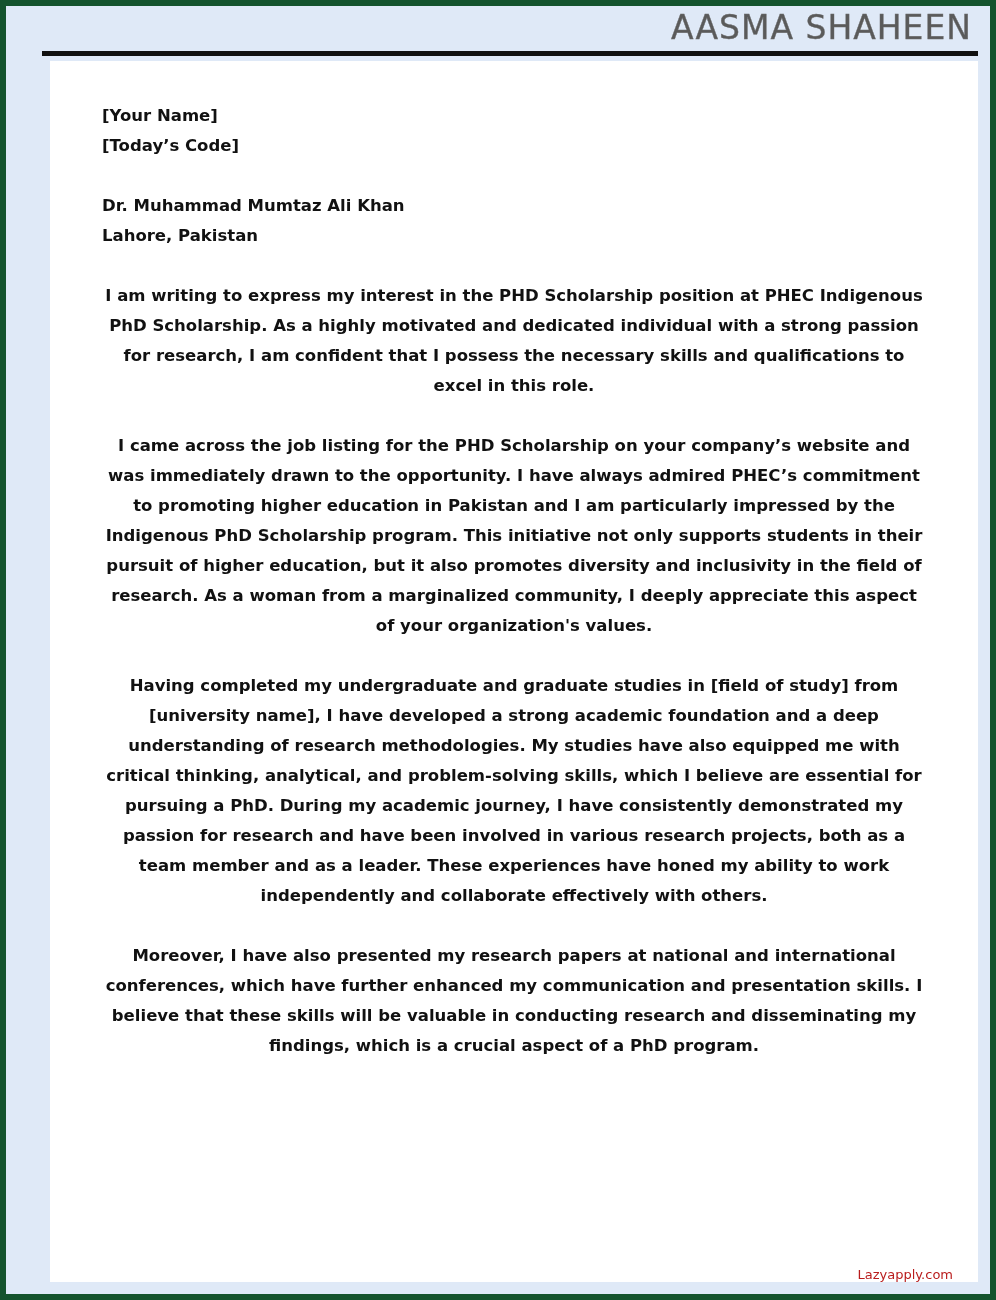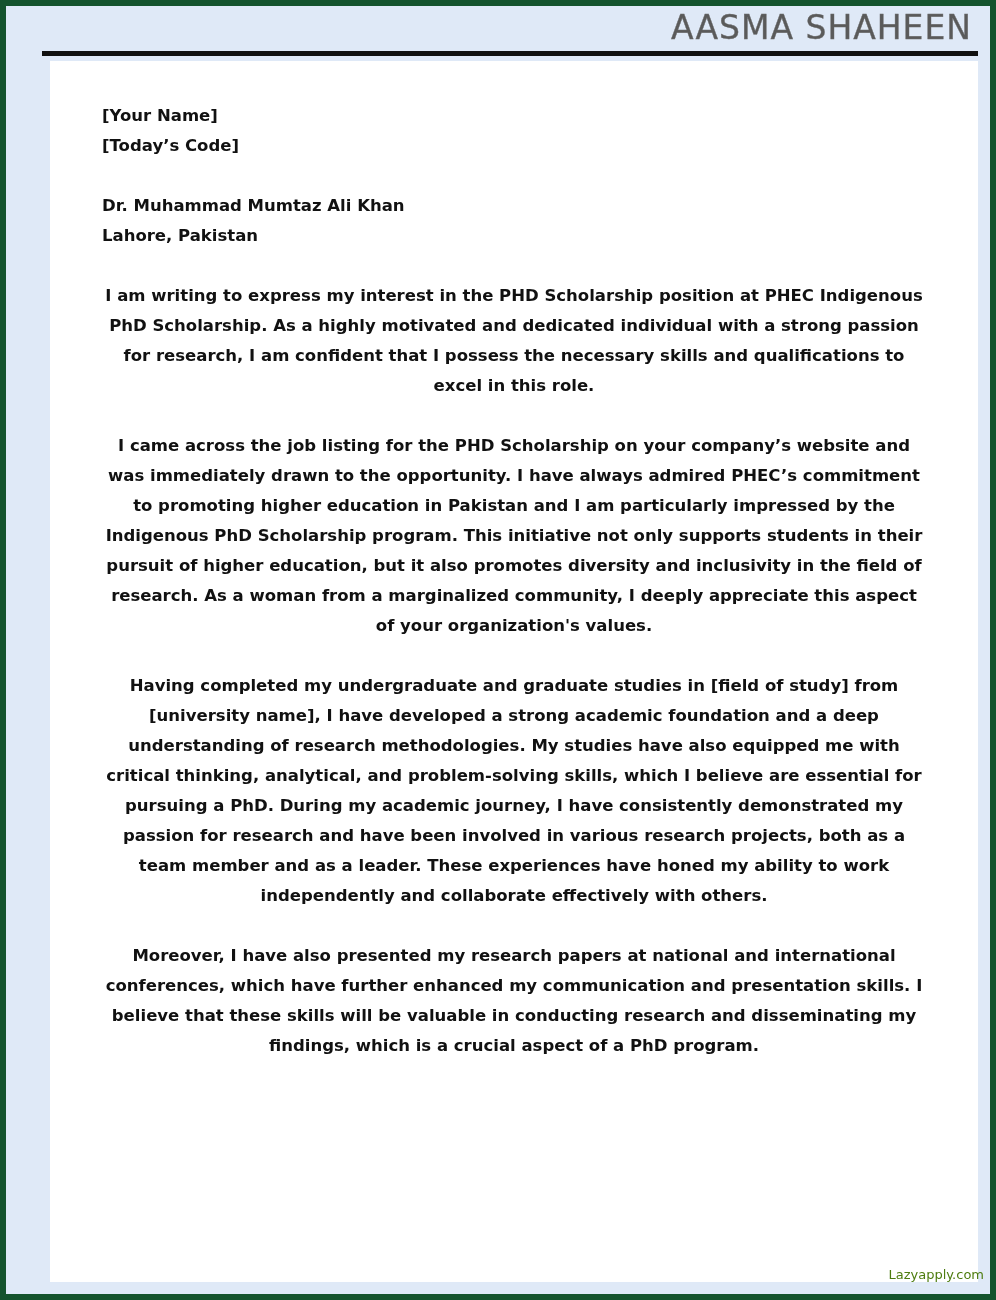--- a/index.html
+++ b/index.html
@@ -68,25 +68,25 @@
     color: #111111;
     margin: 0;
     white-space: pre-wrap;
     font-weight: bold;
   }
   .para {
     text-align: center;
   }
   .watermark {
     position: absolute;
-    right: 6px;
+    right: 37px;
     bottom: 12px;
     font-family: "DejaVu Sans", sans-serif;
     font-size: 13px;
-    color: #4d7c0f;
+    color: #b91c1c;
   }
 </style>
 </head>
 <body>
 
 <div class="page">
 
   <div class="header">
     <div class="header-name">AASMA SHAHEEN</div>
     <div class="header-rule"></div>

